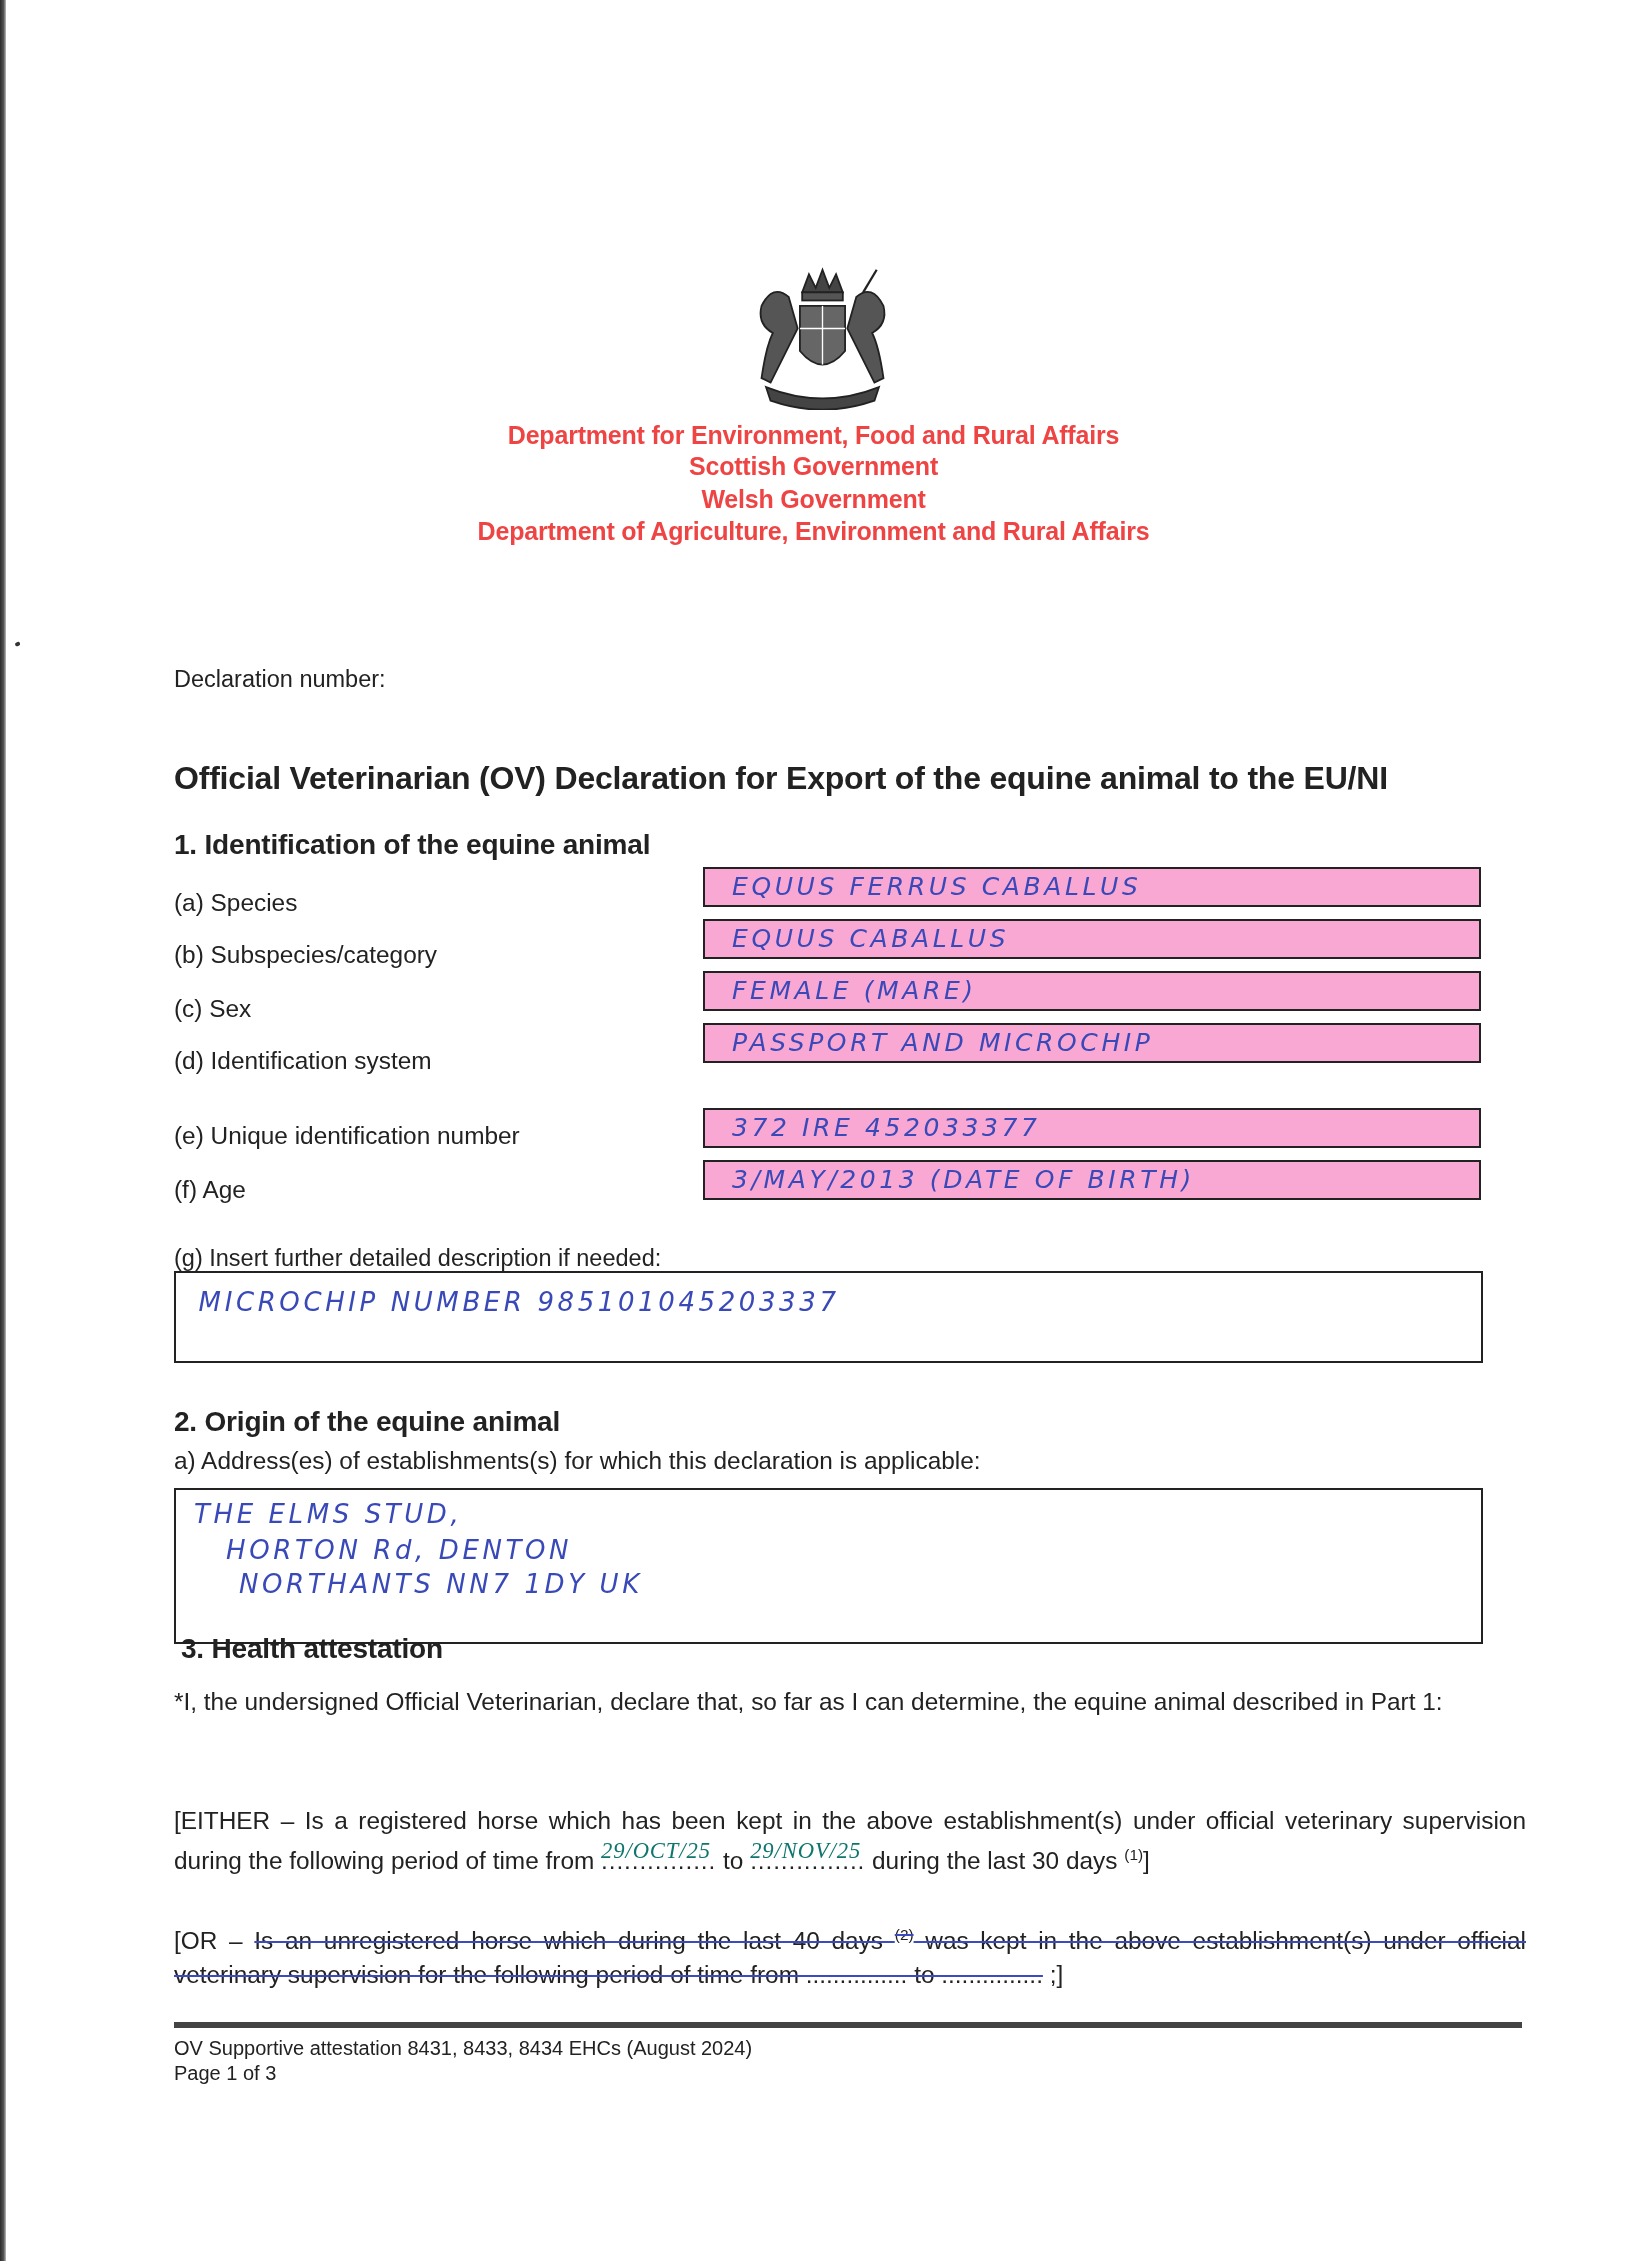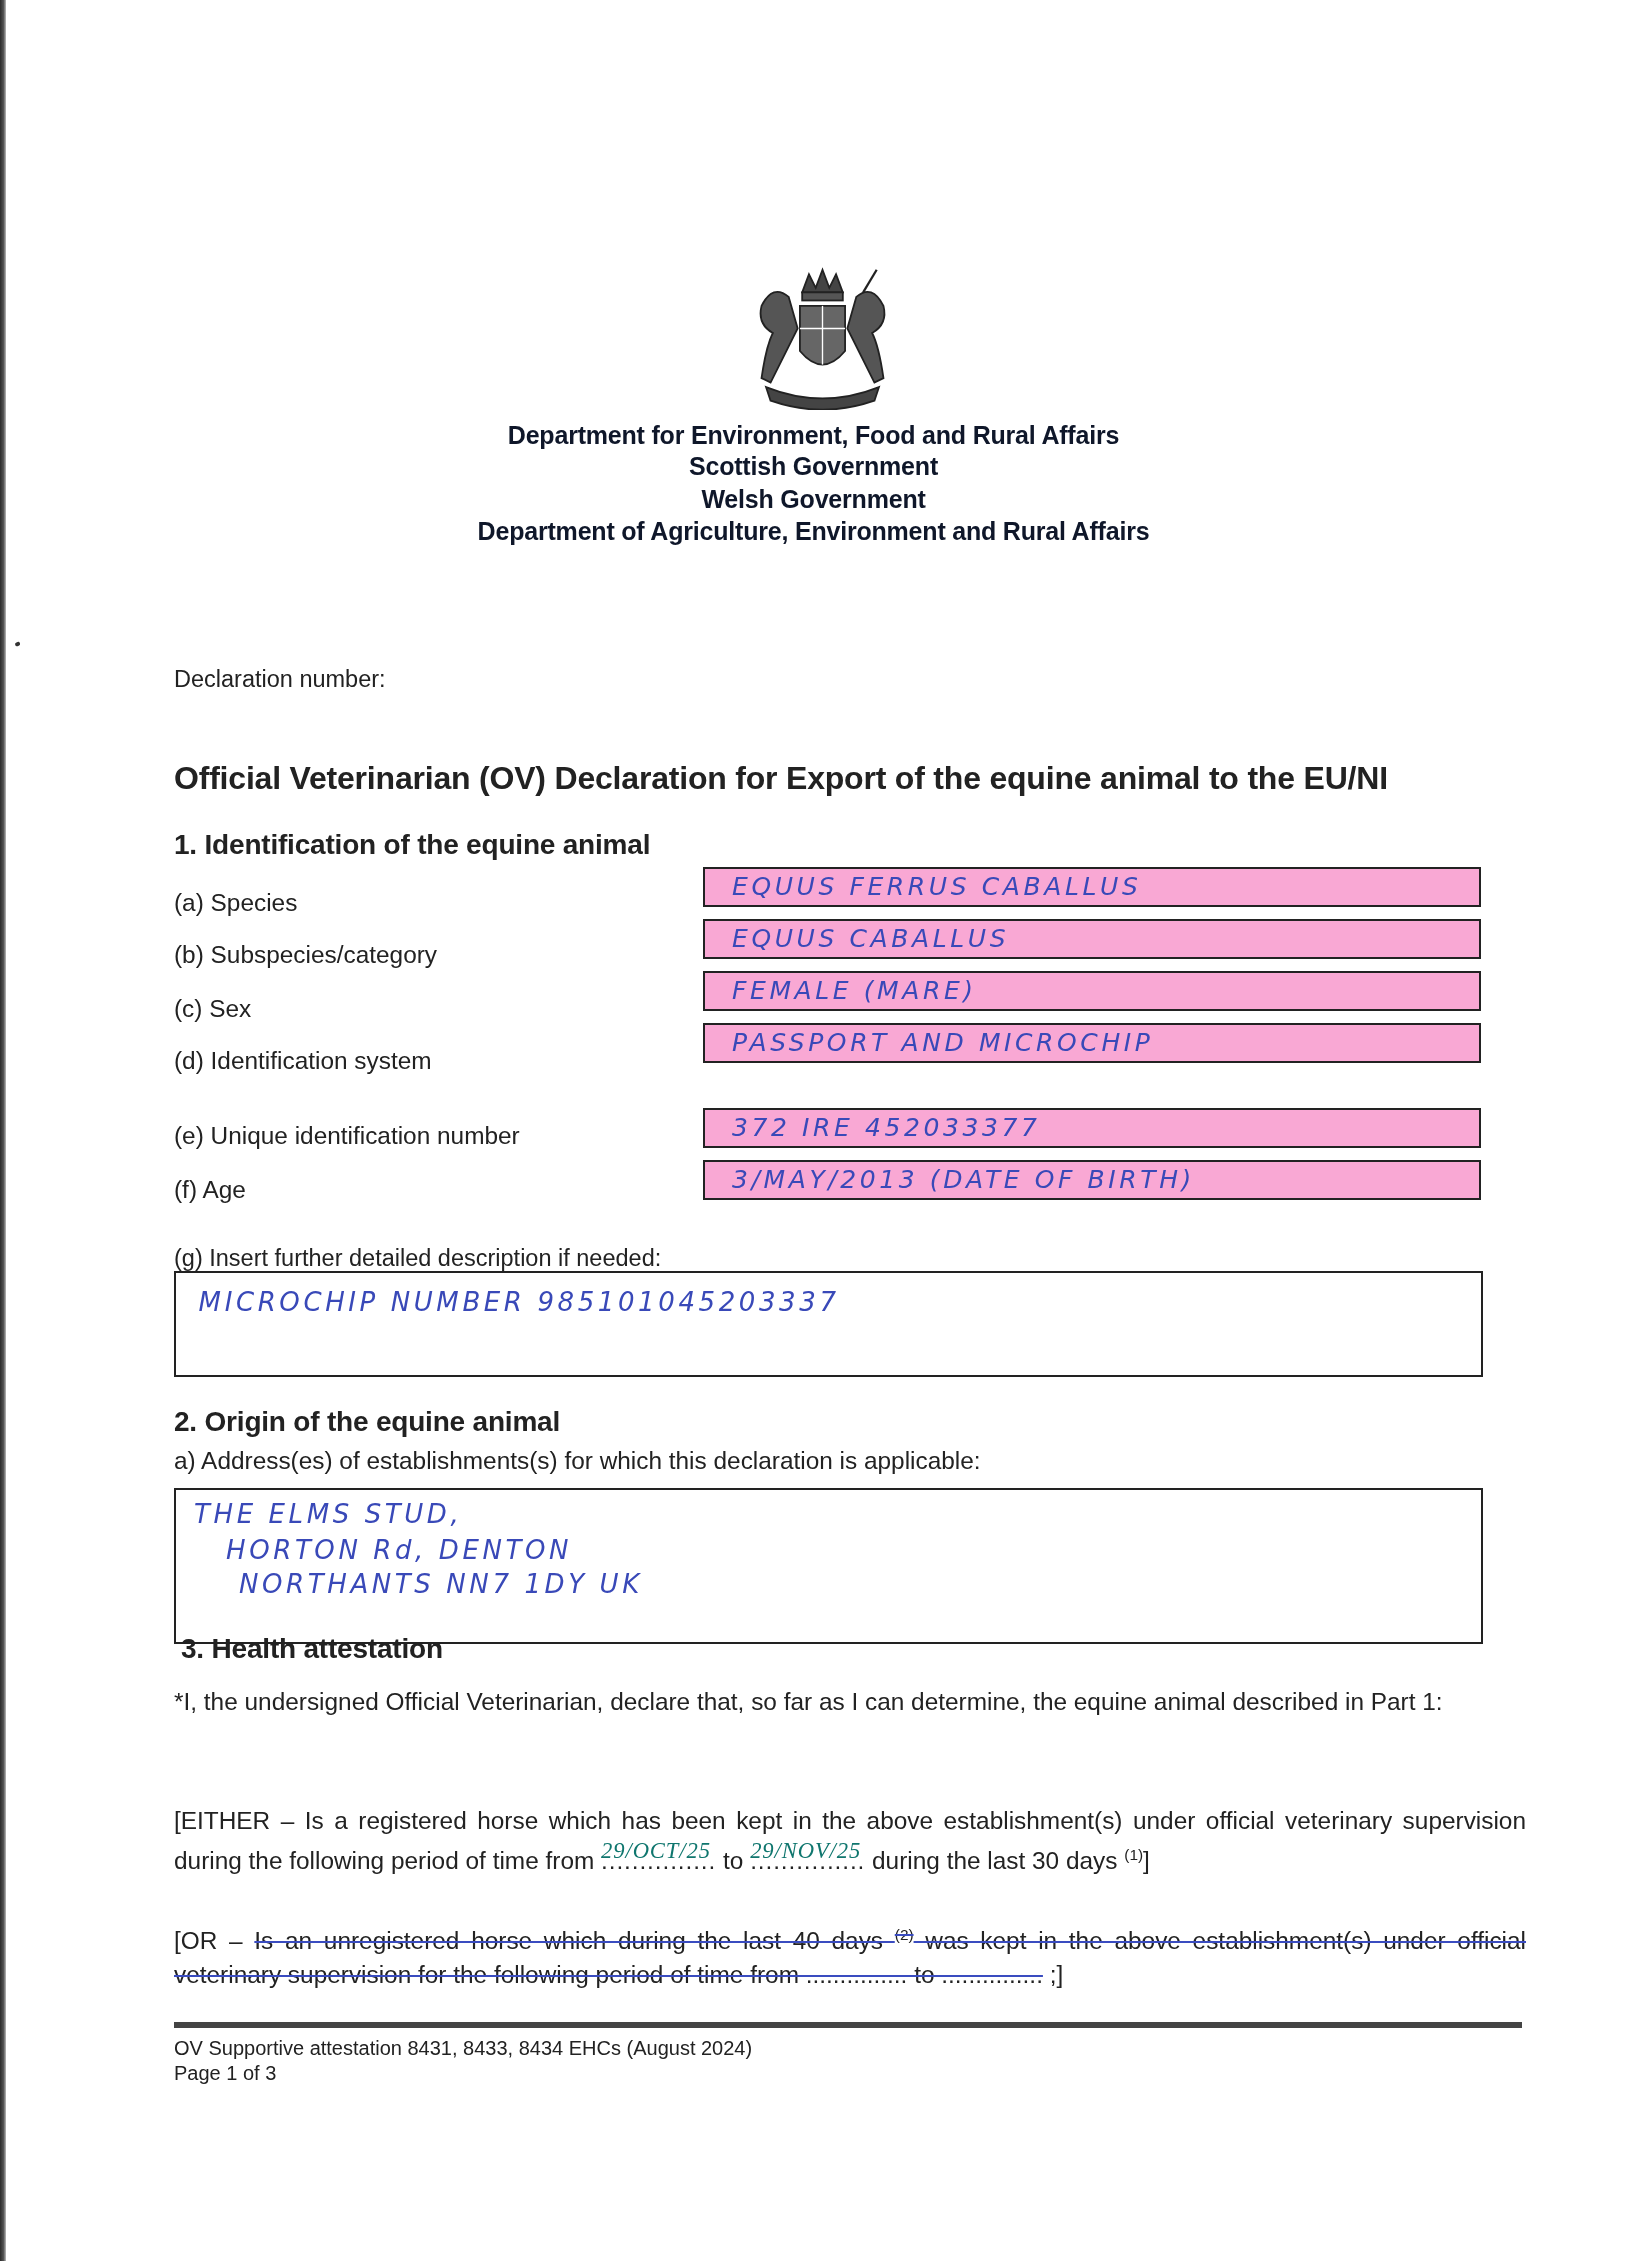--- a/index.html
+++ b/index.html
@@ -12,21 +12,21 @@
     color: #1a1a1a;
   }
   .scan-edge {
     position: absolute; left: 0; top: 0; width: 6.3px; height: 2261px;
     background: linear-gradient(to right, #2a2a2a, #555 60%, #bbb);
   }
   .scan-speck { position: absolute; left: 15.4px; top: 642px; width: 5.4px; height: 3.6px; background:#333; border-radius: 50%; transform: rotate(-20deg); }
 
   .crest { position: absolute; left: 748px; top: 265px; width: 149px; height: 145px; }
 
-  .header { position: absolute; left: 0; width: 1627px; text-align: center; font-weight: bold; font-size: 25px; color: #0f172a; letter-spacing: -0.2px; }
+  .header { position: absolute; left: 0; width: 1627px; text-align: center; font-weight: bold; font-size: 25px; color: #ef4444; letter-spacing: -0.2px; }
   .h1 { top: 421px; }
   .h2 { top: 452px; }
   .h3 { top: 485px; }
   .h4 { top: 517px; }
 
   .abs { position: absolute; }
   .decl-num { left: 174px; top: 646px; font-size: 23.5px; color: #222; margin-top: 20px; }
   .title { left: 174px; top: 760px; font-size: 32px; font-weight: bold; color: #222; letter-spacing: -0.2px; }
   .sec-head { font-size: 28px; font-weight: bold; color: #222; letter-spacing: -0.2px; }
   .s1 { left: 174px; top: 829px; text-align: center; }
@@ -39,21 +39,21 @@
     border: 2.3px solid #222; box-sizing: border-box; background: #f9a8d4;
   }
   .hw {
     font-family: "DejaVu Sans", sans-serif;
     color: #3949b8; font-style: italic;
     letter-spacing: 3.6px; position: absolute; white-space: nowrap;
   }
   .box .hw { left: 27px; top: 2.7px; font-size: 25px; }
 
   .g-label { left: 174px; top: 1245px; font-size: 23.5px; color: #222; }
-  .desc-box { position: absolute; left: 174px; top: 1271px; width: 1309px; height: 106px; border: 2.3px solid #222; box-sizing: border-box; }
+  .desc-box { position: absolute; left: 174px; top: 1271px; width: 1309px; height: 92px; border: 2.3px solid #222; box-sizing: border-box; }
   .desc-line1 { left: 22.6px; top: 13.6px; font-size: 26px; }
   .desc-line2 { left: 13.6px; top: 50px; font-size: 33px; font-style: normal; letter-spacing: 4.5px; color: #2b2f9f; }
 
   .addr-label { left: 174px; top: 1447px; font-size: 24.4px; color: #222; }
   .addr-box { position: absolute; left: 174px; top: 1488px; width: 1309px; height: 156px; border: 2.3px solid #222; box-sizing: border-box; }
   .addr-l1 { left: 18px; top: 9px; font-size: 26px; }
   .addr-l2 { left: 50px; top: 45px; font-size: 26px; }
   .addr-l3 { left: 63px; top: 79px; font-size: 26px; }
 
   .para { font-size: 24.4px; color: #222; line-height: 34px; width: 1352px; text-align: justify; }

